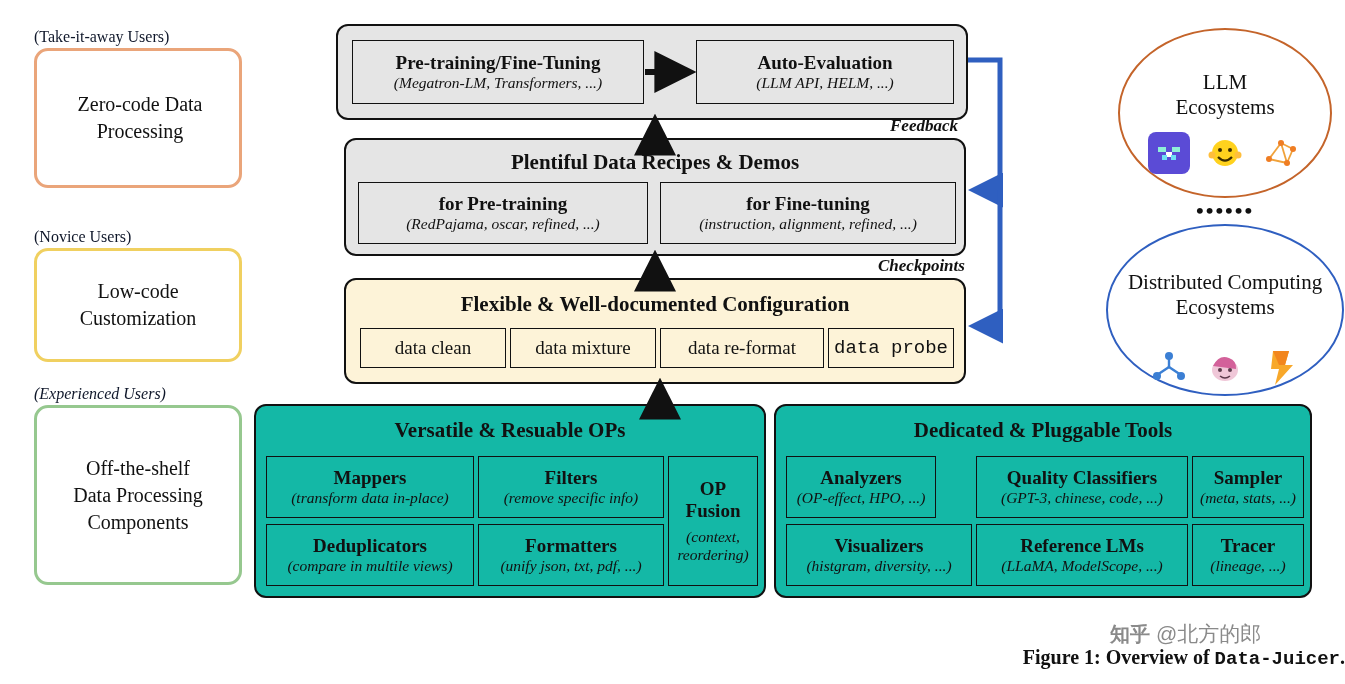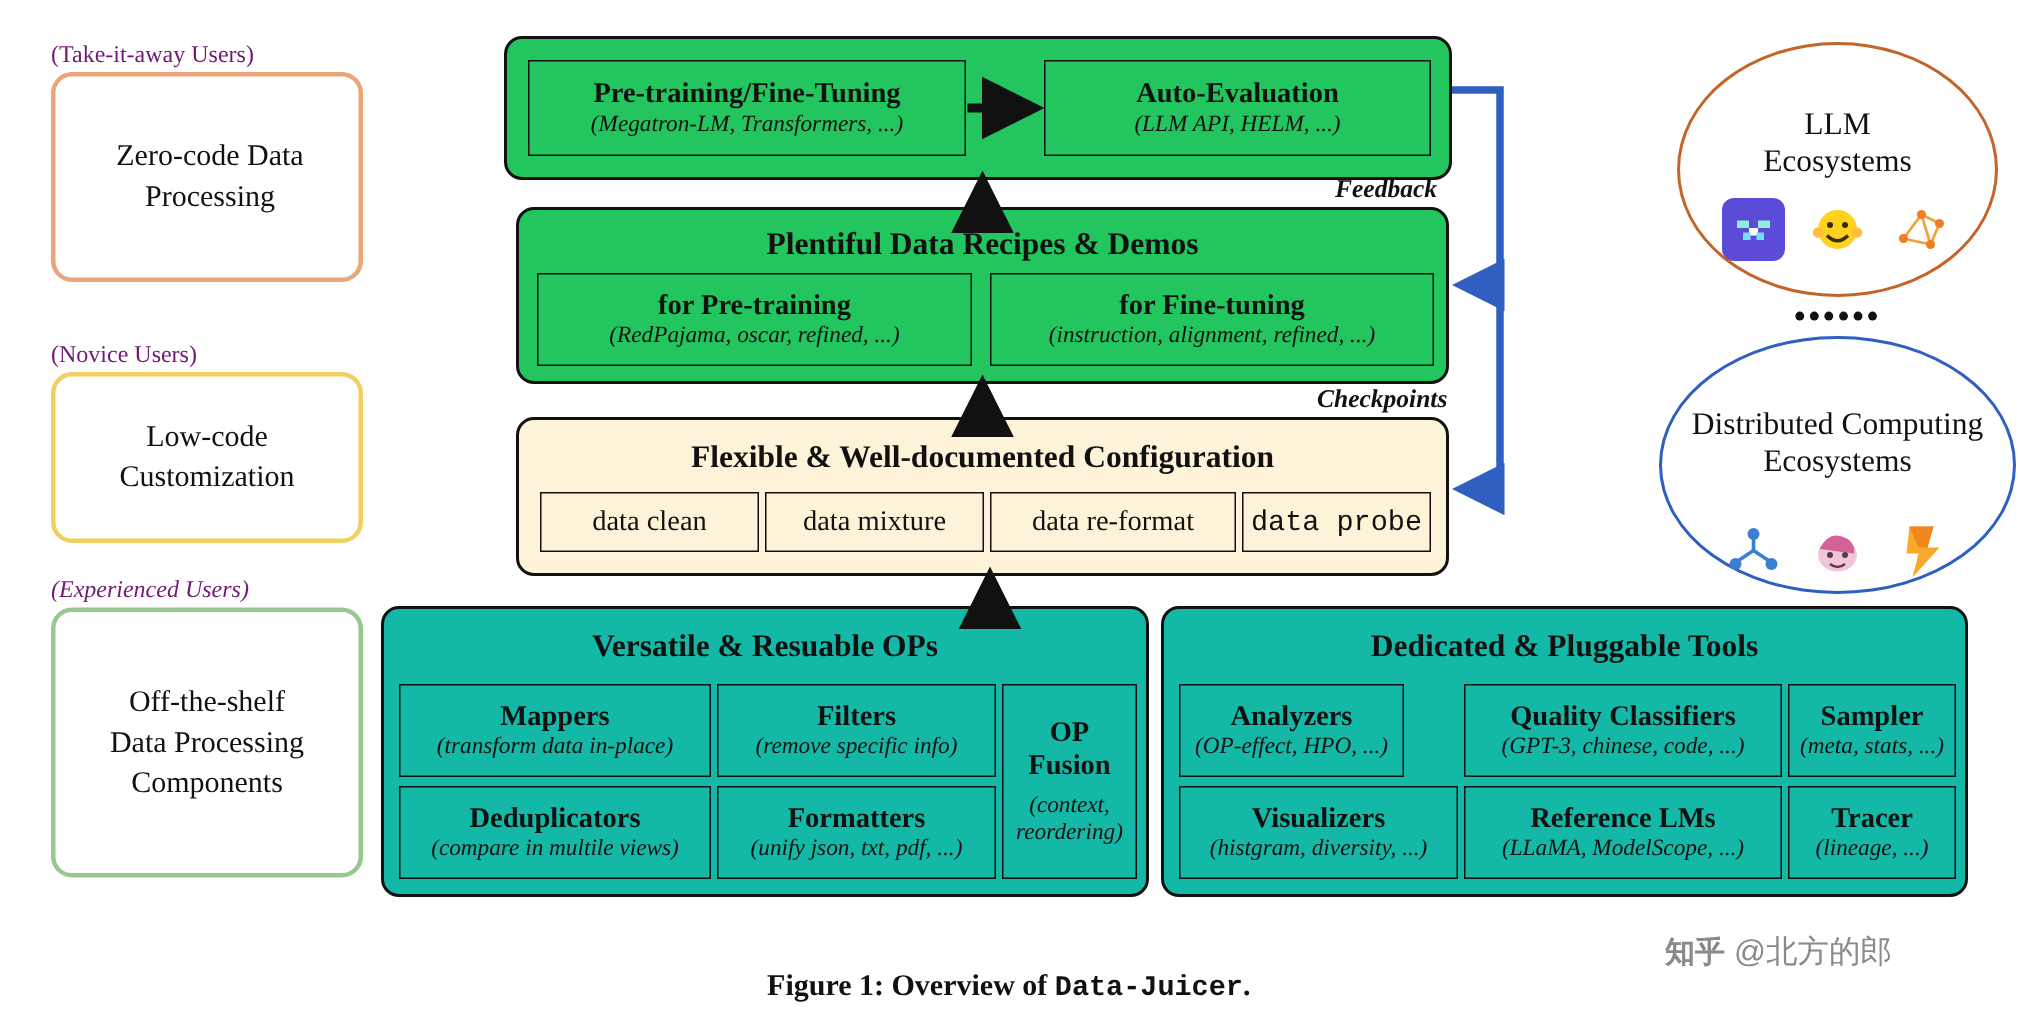--- a/index.html
+++ b/index.html
@@ -20,21 +20,21 @@
     left: 0; top: 0;
     width: 1345px;
     height: 684px;
   }
   .abs { position: absolute; box-sizing: border-box; }
 
   
   .user-tag {
     font-size: 16px;
     font-family: "Liberation Serif", serif;
-    color: #701a75;
+    color: #0f172a;
     text-align: left;
     white-space: nowrap;
   }
   .user-box {
     border-width: 3px;
     border-style: solid;
     border-radius: 14px;
     display: flex;
     align-items: center;
     justify-content: center;
@@ -44,21 +44,21 @@
     background: #fff;
     padding: 4px 8px;
   }
 
   
   .panel {
     border: 2px solid #111;
     border-radius: 12px;
     box-sizing: border-box;
   }
-  .panel-pink { background: #22c55e; }
+  .panel-pink { background: #e5e5e5; }
   .panel-yellow { background: #fdf3d8; }
   .panel-green { background: #14b8a6; }
 
   .inner-box {
     border: 1.6px solid #111;
     box-sizing: border-box;
     background: transparent;
     display: flex;
     flex-direction: column;
     align-items: center;
@@ -129,21 +129,21 @@
   .logo {
     width: 42px; height: 42px;
     display: flex; align-items: center; justify-content: center;
     font-size: 30px;
     border-radius: 8px;
   }
 
   .caption {
     position: absolute;
     width: 100%;
-    text-align: center;
+    text-align: right;
     font-size: 20px;
     font-weight: bold;
   }
   .caption .mono {
     font-family: "Liberation Mono", monospace;
     font-weight: bold;
     font-size: 19px;
   }
   .watermark {
     position: absolute;

